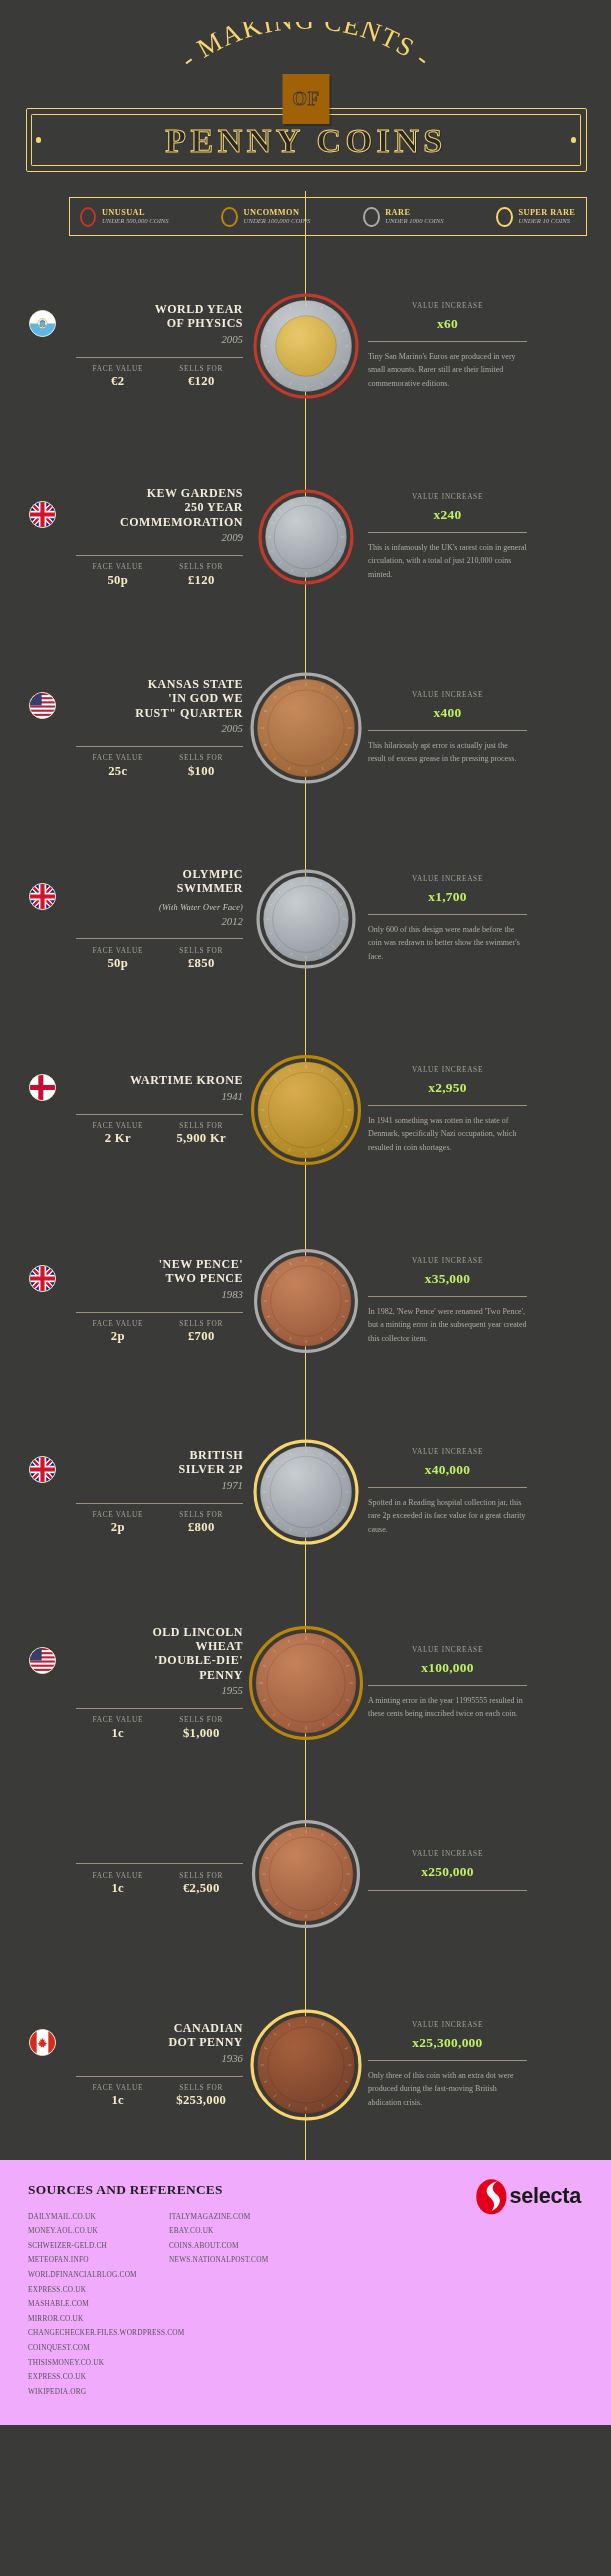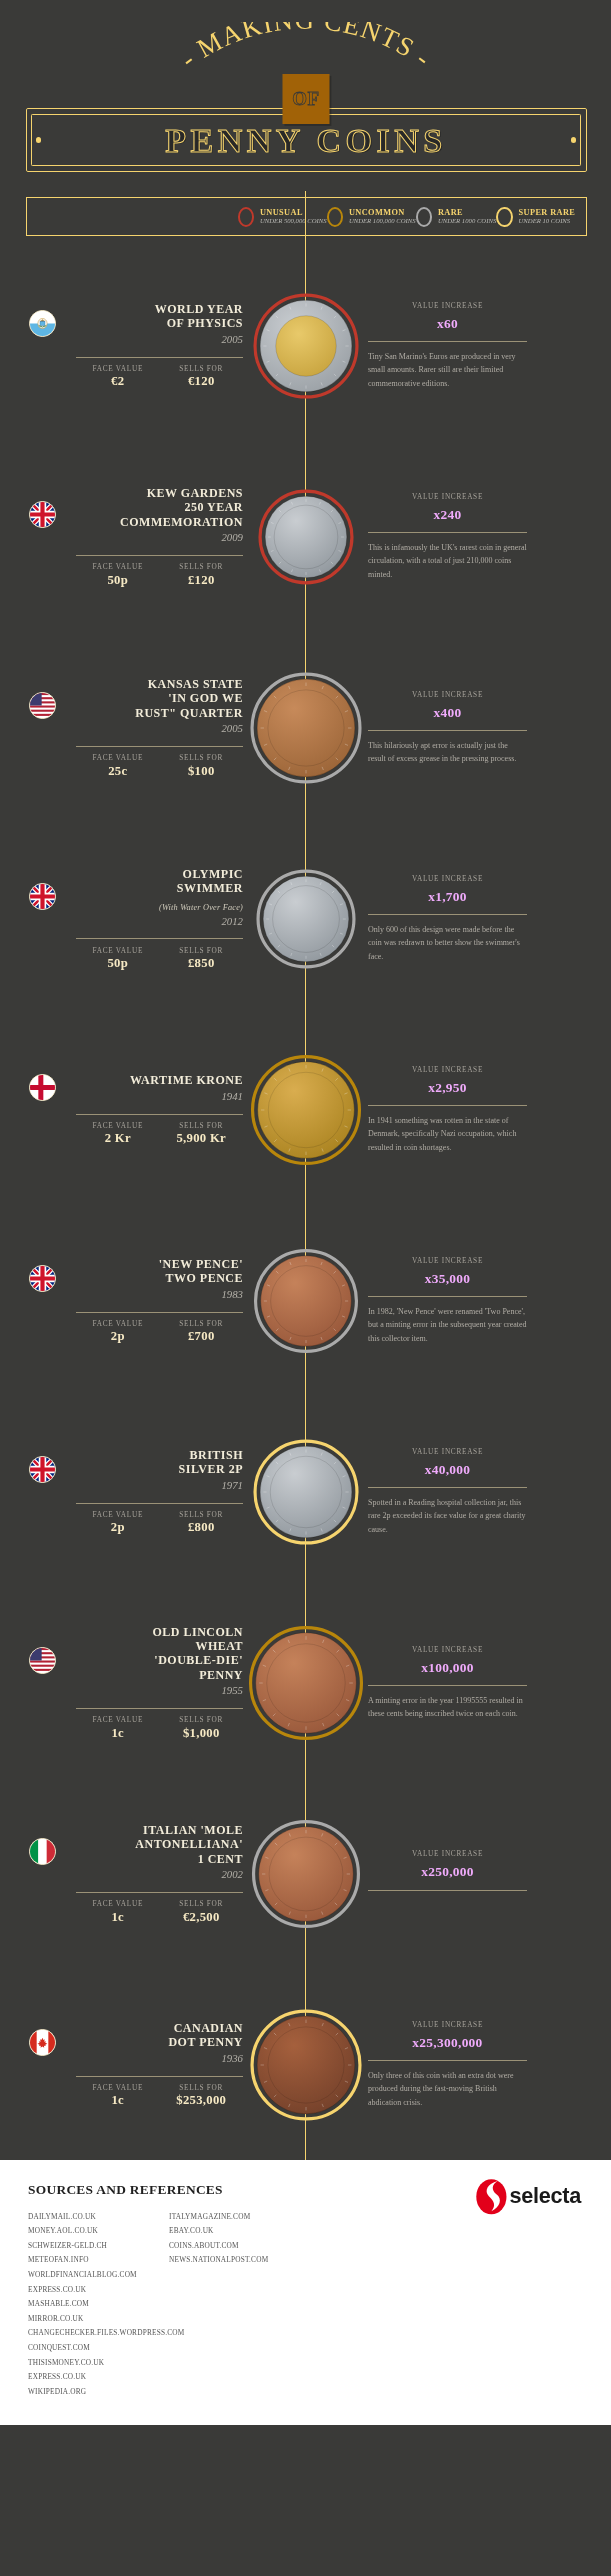--- a/index.html
+++ b/index.html
@@ -58,21 +58,21 @@
     background: #f6d46e; top: 29px;
   }
   .corner-dot.l { left: 10.2px; }
   .corner-dot.r { right: 10.2px; }
 
   
   .legend-wrap { position: relative; margin: 6.4px 25.5px 0 25.5px; }
   .legend-box {
     border: 1.9px solid #f6d46e;
     padding: 8.3px 10.2px;
-    display: flex; align-items: center; justify-content: flex-end;
+    display: flex; align-items: center; justify-content: space-between; margin-left: 43px;
   }
   .legend-item { display: flex; align-items: center; gap: 5.7px; }
   .legend-ring {
     width: 16.6px; height: 20.4px; border-radius: 50%;
     border: 2.5px solid #c0392b; flex: 0 0 auto;
   }
   .legend-text .lg-name {
     font-size: 8.3px; letter-spacing: 0.4px; color: #f6d46e;
     font-weight: 700; line-height: 1.1;
   }
@@ -133,39 +133,39 @@
   .entry .mid { width: 51px; }
 
   .entry .right {
     width: 280px; padding-left: 37px; text-align: left;
   }
   .vi-label {
     font-size: 7.3px; letter-spacing: 0.7px; color: #a6a29a; text-transform: uppercase;
     text-align: center; width: 159px;
   }
   .vi-num {
-    font-size: 13.4px; font-weight: 700; color: #f0abfc; letter-spacing: 0.3px;
+    font-size: 13.4px; font-weight: 700; color: #bef264; letter-spacing: 0.3px;
     text-align: center; width: 159px; margin-top: 6px;
   }
   .rdivider { height: 0.6px; background: #9b9277; width: 159px; margin: 9.6px 0 7.6px 0; }
   .desc {
     font-size: 8px; line-height: 1.72; color: #b0aca4; width: 159px;
   }
 
   
   .coin {
     position: absolute; left: 306px; top: 50%;
     transform: translate(-50%, -50%);
     z-index: 3;
   }
   .coin svg { display: block; }
 
   
   .sources {
-    background: #ffffff; padding: 21.7px 28px 25.5px 28px; position: relative; z-index: 5;
+    background: #f0abfc; padding: 21.7px 28px 25.5px 28px; position: relative; z-index: 5;
   }
   .src-title {
     font-size: 13.4px; font-weight: 700; color: #1f1f1f; letter-spacing: 0.3px;
     margin-bottom: 11.5px; font-family: "Liberation Serif", serif;
   }
   .src-cols { display: flex; gap: 0; }
   .src-col { width: 141px; }
   .src-item { font-size: 7.3px; color: #555555; line-height: 2.0; letter-spacing: 0.2px; }
   .logo {
     position: absolute; right: 31px; top: 16px;
@@ -833,35 +833,20 @@
             <line x1="117.0" y1="28.2" x2="119.1" y2="23.1" stroke="rgba(255,255,255,.33)" stroke-width="1.3"></line>
             <line x1="139.0" y1="43.0" x2="143.0" y2="39.0" stroke="rgba(255,255,255,.33)" stroke-width="1.3"></line>
             <line x1="153.8" y1="65.0" x2="158.9" y2="62.9" stroke="rgba(255,255,255,.33)" stroke-width="1.3"></line>
             <circle cx="91" cy="91" r="61.620000000000005" fill="none" stroke="rgba(0,0,0,.13)" stroke-width="1.4"></circle>
             <circle cx="91" cy="91" r="79" fill="none" stroke="rgba(0,0,0,.22)" stroke-width="1.5"></circle>
           </svg>
         </div>
       </div>
       <div class="entry">
         <div class="left">
-          <div class="name-row">
-            <div class="flag"><svg viewBox="0 0 60 60" width="100%" height="100%">
-                <rect width="20" height="60" x="0" fill="#009246"></rect>
-                <rect width="20" height="60" x="20" fill="#ffffff"></rect>
-                <rect width="20" height="60" x="40" fill="#ce2b37"></rect>
-              </svg></div>
-            <div>
-              <div class="coin-title">
-                <div>ITALIAN 'MOLE</div>
-                <div>ANTONELLIANA'</div>
-                <div>1 CENT</div>
-              </div>
-              <div class="coin-year">2002</div>
-            </div>
-          </div>
           <div class="divider"></div>
           <div class="value-cols">
             <div class="vcol">
               <div class="vlabel">FACE VALUE</div>
               <div class="vnum">1c</div>
             </div>
             <div class="vcol">
               <div class="vlabel">SELLS FOR</div>
               <div class="vnum">€2,500</div>
             </div>

